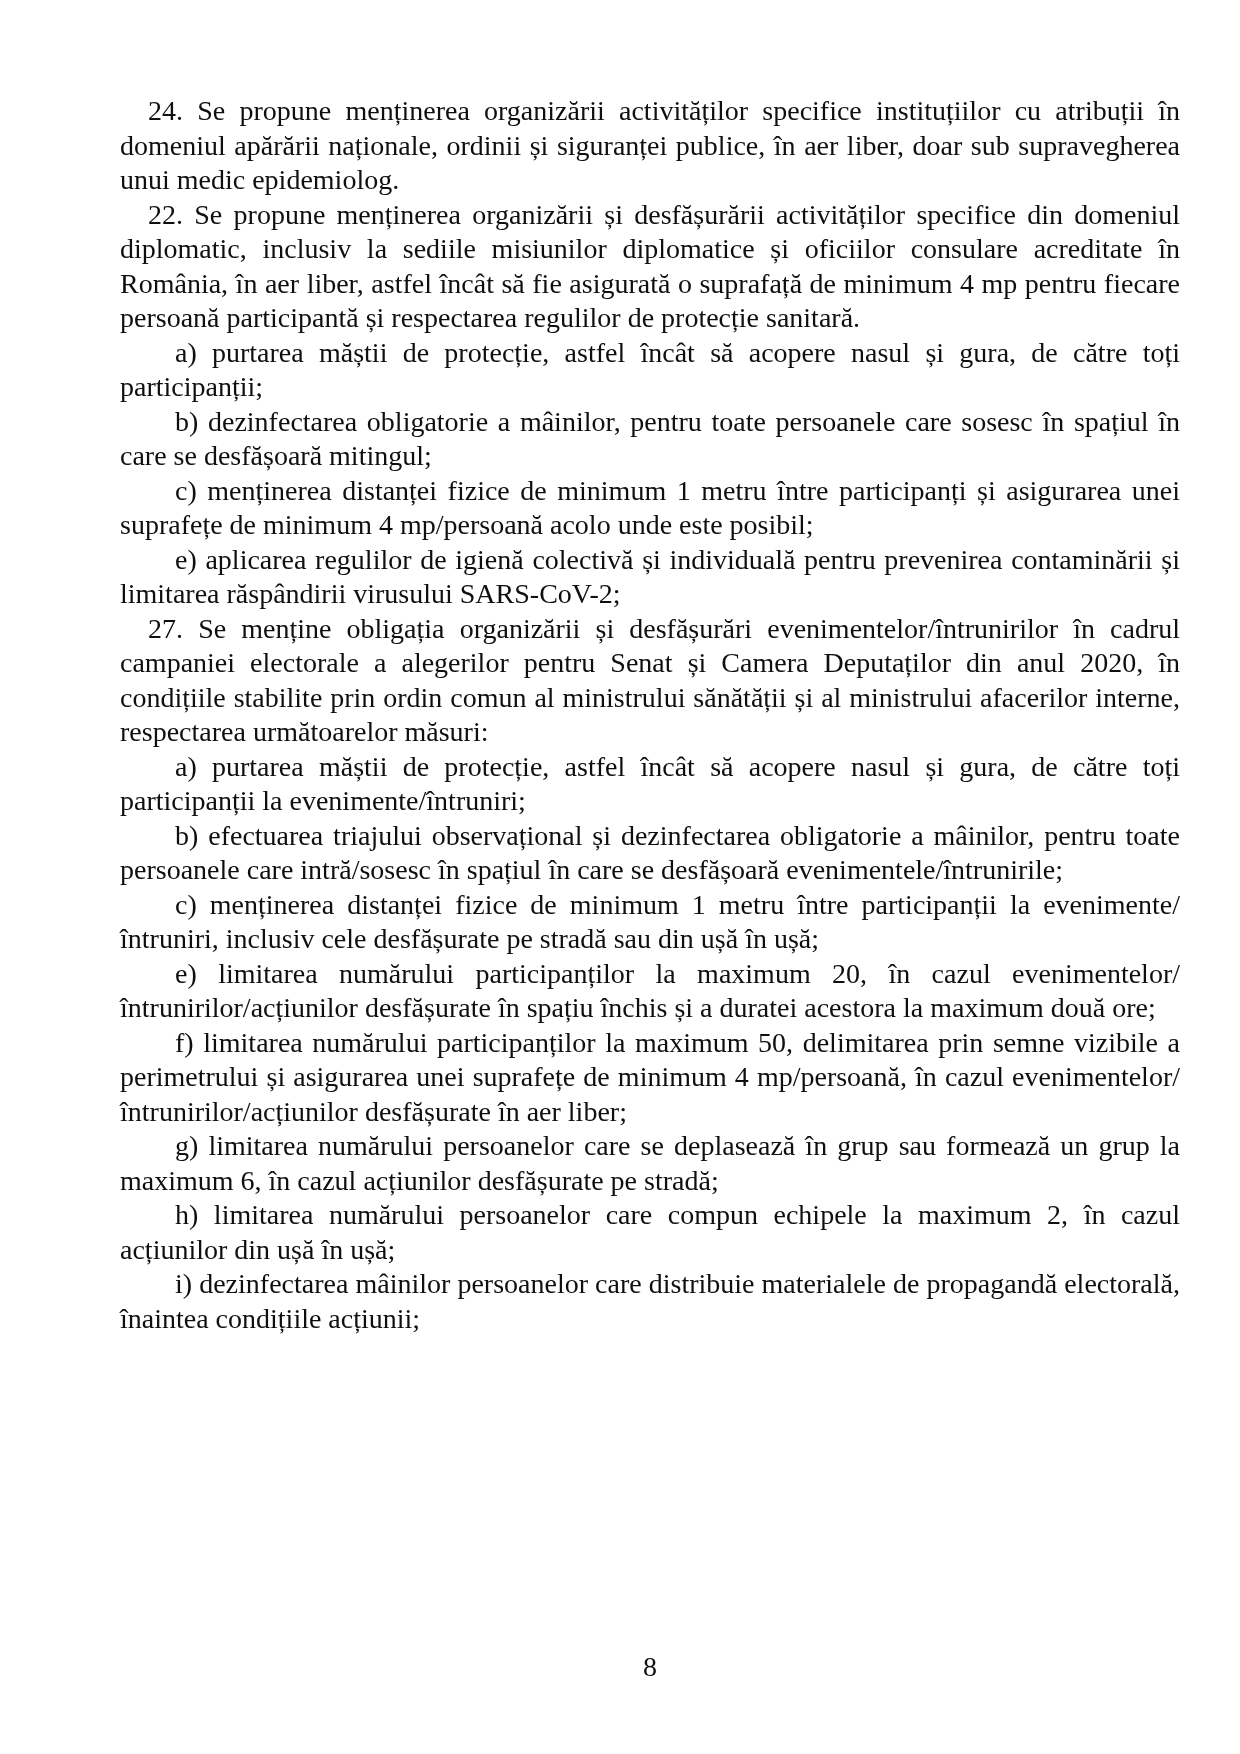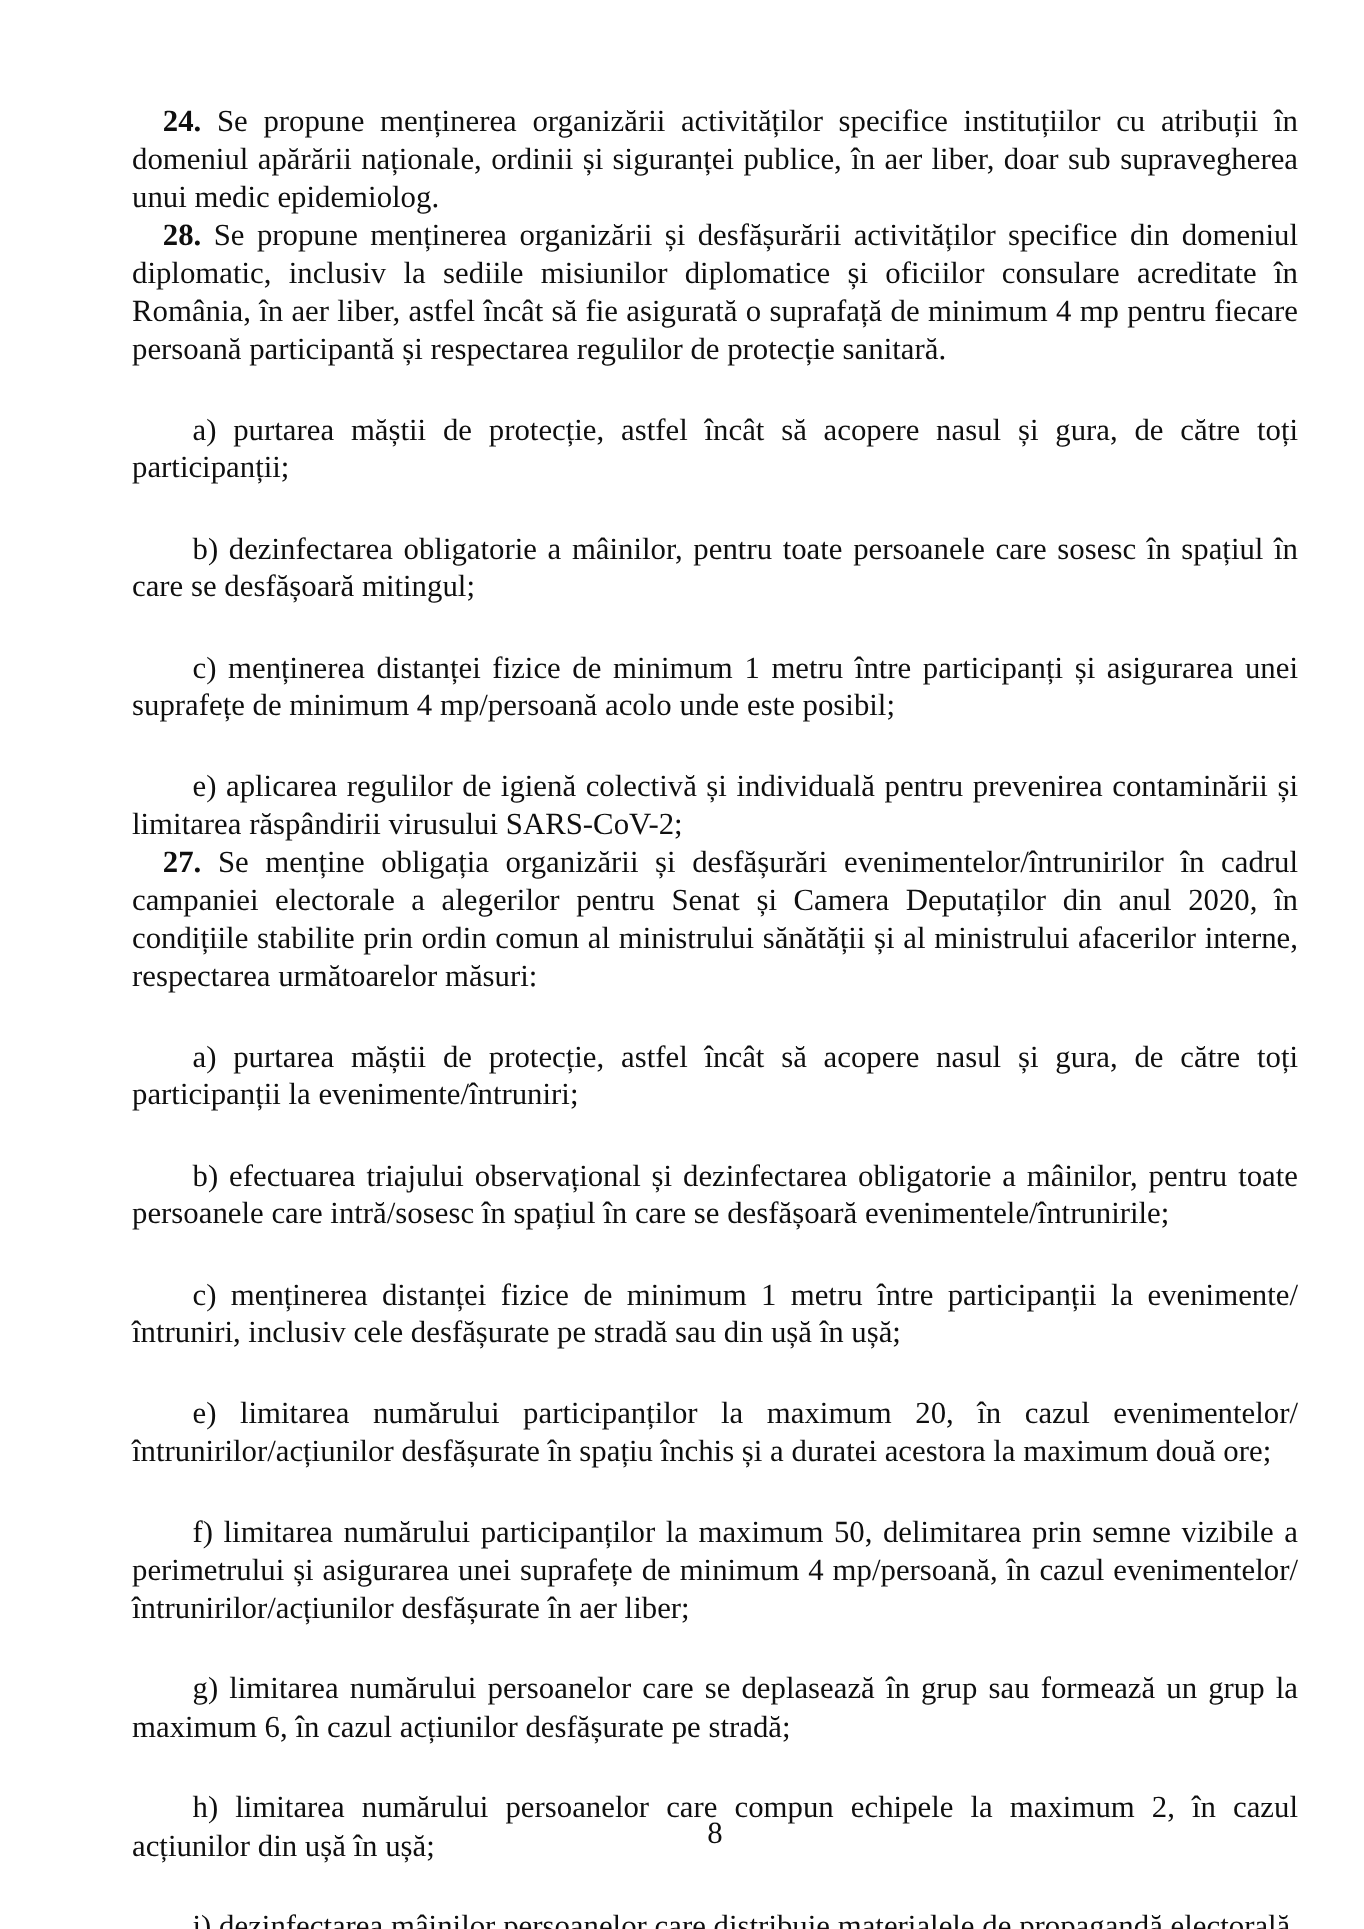--- a/index.html
+++ b/index.html
@@ -34,45 +34,44 @@
   }
   p.para {
     margin: 0;
     padding: 0;
   }
   p.para.numbered {
     text-indent: 28px;
   }
   p.para.lettered {
     text-indent: 55px;
-    margin-top: 39px;
   }
   .para-number {
-    font-weight: bold;
+    font-weight: normal;
   }
   .page-number {
     position: absolute;
     left: 120px;
     top: 1650px;
     width: 1060px;
     text-align: center;
     color: #0f0f0f;
     font-size: 28px;
     line-height: 34.5px;
   }
 </style>
 </head>
 <body style="background: rgb(255, 255, 255);">
 
 <div class="page">
   <div class="page-content" style="color: rgb(15, 15, 15);">
   <p class="para numbered"><strong class="para-number">24.</strong>
     <span>Se propune menținerea organizării activităților specifice instituțiilor cu atribuții în domeniul apărării naționale, ordinii și siguranței publice, în aer liber, doar sub supravegherea unui medic epidemiolog.</span></p>
 
-  <p class="para numbered"><strong class="para-number">28.</strong>
+  <p class="para numbered"><strong class="para-number">22.</strong>
     <span>Se propune menținerea organizării și desfășurării activităților specifice din domeniul diplomatic, inclusiv la sediile misiunilor diplomatice și oficiilor consulare acreditate în România, în aer liber, astfel încât să fie asigurată o suprafață de minimum 4 mp pentru fiecare persoană participantă și respectarea regulilor de protecție sanitară.</span></p>
 
 
   <p class="para lettered">
     <span>a) purtarea măștii de protecție, astfel încât să acopere nasul și gura, de către toți participanții;</span></p>
 
   <p class="para lettered">
     <span>b) dezinfectarea obligatorie a mâinilor, pentru toate persoanele care sosesc în spațiul în care se desfășoară mitingul;</span></p>
 
   <p class="para lettered">

